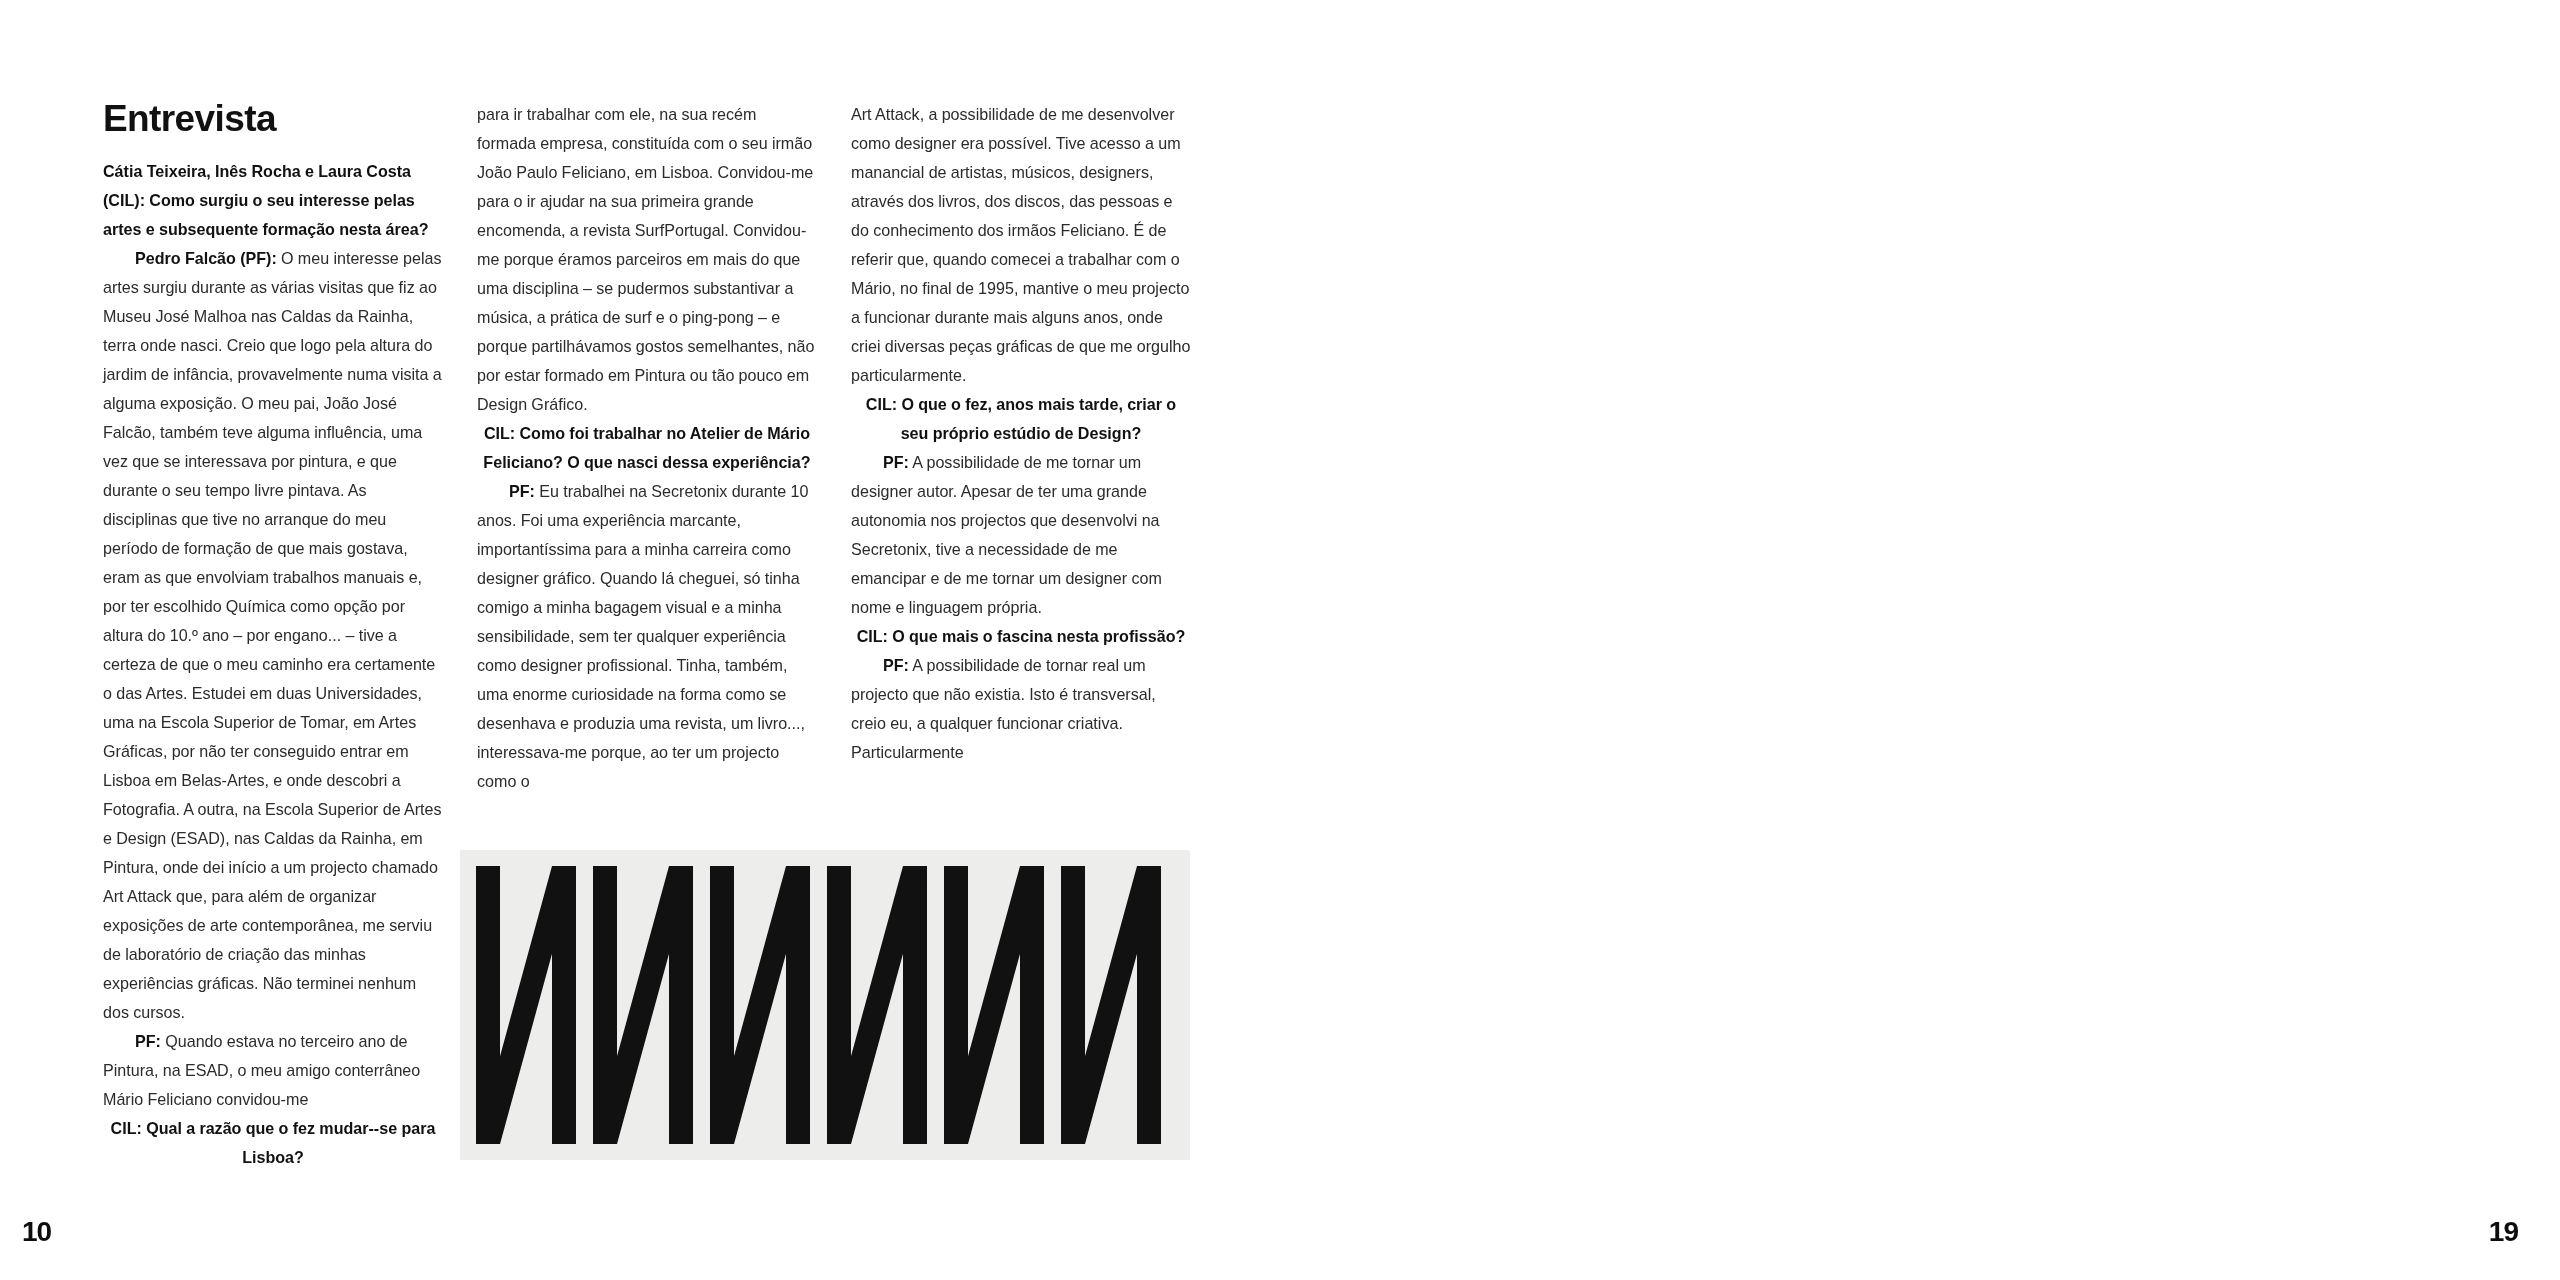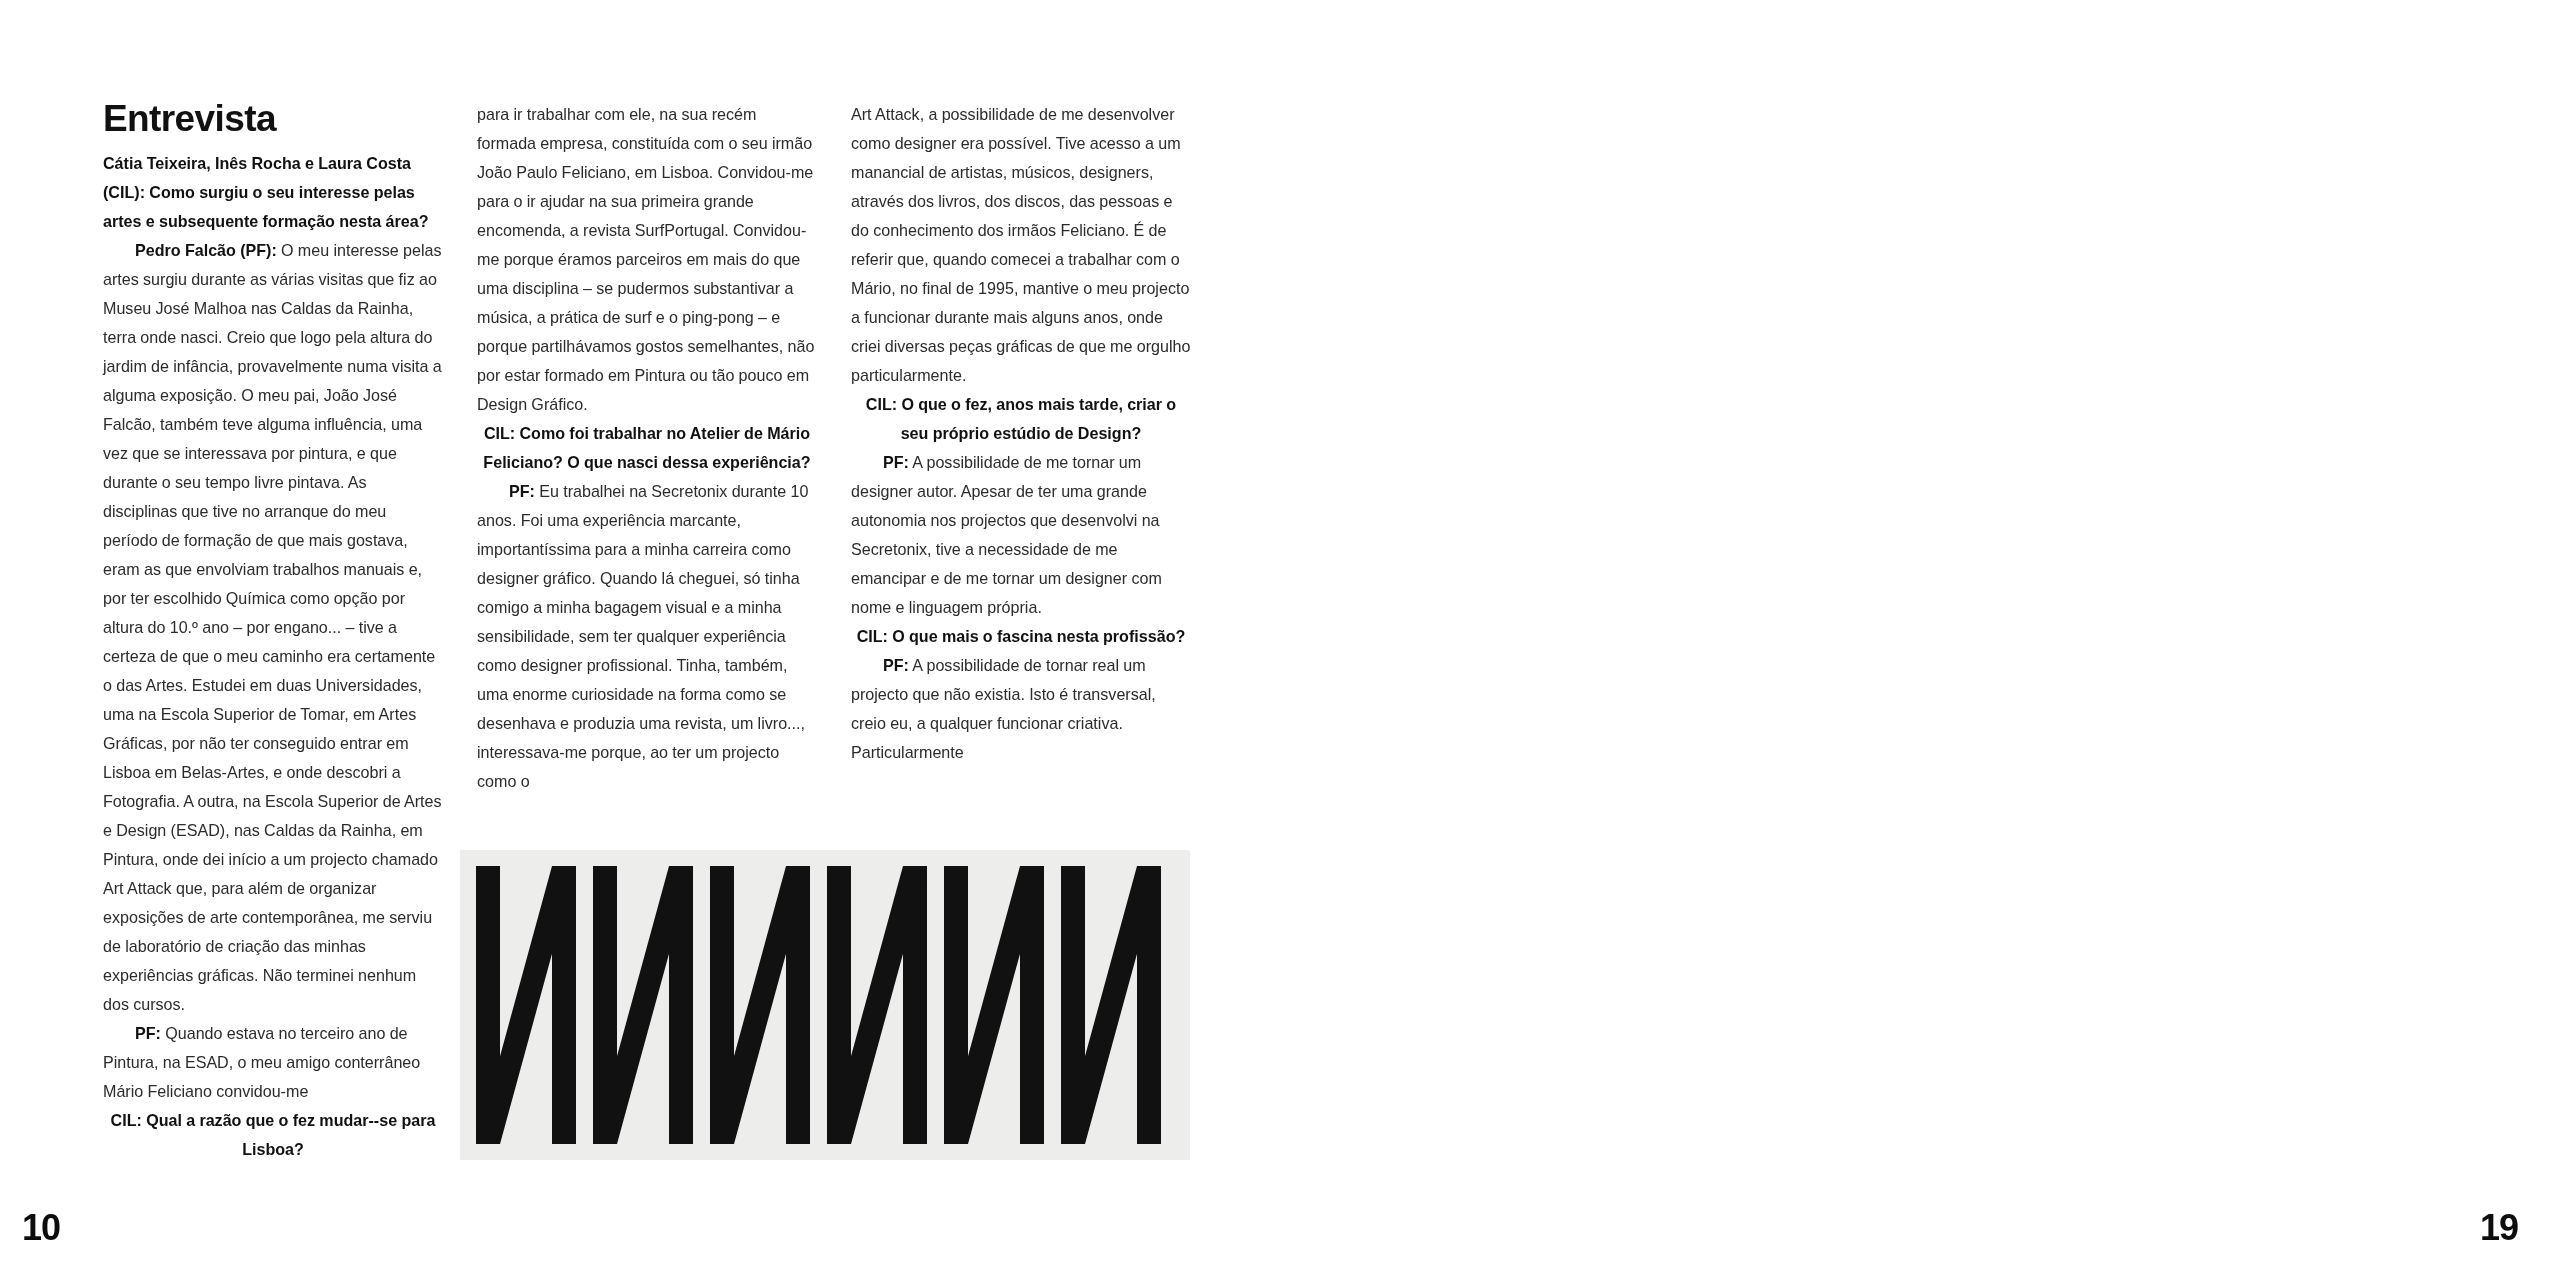--- a/index.html
+++ b/index.html
@@ -33,21 +33,21 @@
     grid-template-columns: 340px 340px 340px;
     column-gap: 34px;
   }
   .col { position: relative; }
   .page-title {
     font-size: 37px;
     font-weight: 700;
     letter-spacing: -0.6px;
     line-height: 1;
     color: #111111;
-    margin-bottom: 12px;
+    margin-bottom: 20px;
   }
   p.body {
     font-size: 16.1px;
     line-height: 29px;
     color: #2b2b2b;
     text-align: left;
     hyphens: none;
     word-spacing: -0.2px;
   }
   p.body + p.body { margin-top: 0; }
@@ -69,21 +69,21 @@
     top: 850px;
     width: 730px;
     height: 310px;
   }
   .art svg { display: block; width: 100%; height: 100%; }
 
   
   .folio {
     position: absolute;
     bottom: 34px;
-    font-size: 36px;
+    font-size: 28px;
     font-weight: 700;
     color: #0d0d0d;
     letter-spacing: -1px;
     line-height: 1;
   }
   .folio-left { left: 22px; }
   .folio-right { right: 42px; }
 </style>
 </head>
 <body>

